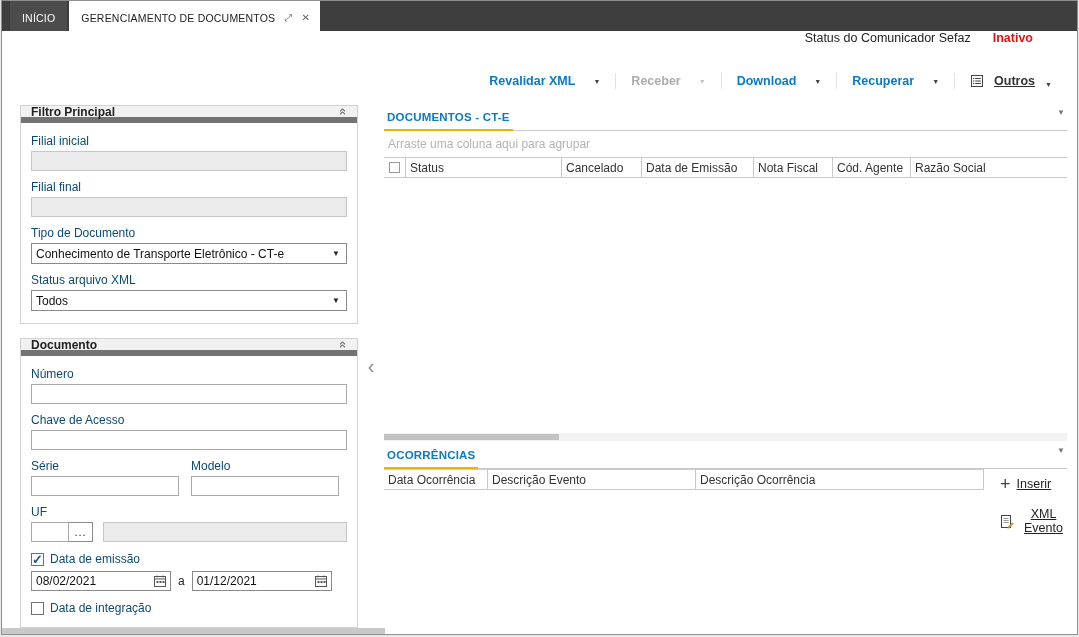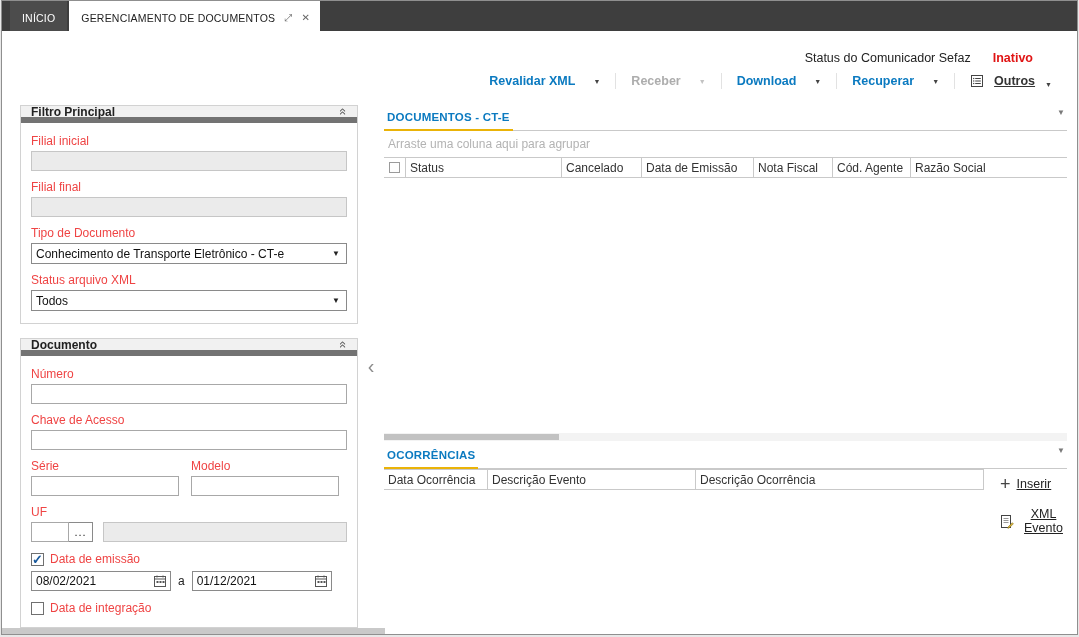--- a/index.html
+++ b/index.html
@@ -11,21 +11,21 @@
   }
 
   
   .titlebar { height:30px; background:#3e3e3e; display:flex; align-items:flex-end; padding-left:8px; }
   .tab { font-size:10.5px; padding:16px 12px 7px; cursor:pointer; letter-spacing:.2px; }
   .tab-inicio { background:#4c4c4c; color:#fff; margin-right:2px; }
   .tab-active { background:#fff; color:#222; display:flex; align-items:center; gap:9px; padding-right:10px; }
   .tab-ico { color:#666; font-size:10px; line-height:10px; }
 
   
-  .status-row { height:34px; display:flex; justify-content:flex-end; align-items:flex-end; gap:22px; padding-right:44px;margin-left:36px; }
+  .status-row { height:34px; display:flex; justify-content:flex-end; align-items:flex-start; gap:22px; padding-right:44px;margin-left:36px; }
   .status-label { font-size:12.5px; color:#222; }
   .status-value { font-size:12.5px; font-weight:bold; color:#e01414; }
 
   
   .toolbar { height:32px; display:flex; justify-content:flex-end; align-items:center; padding-right:10px; }
   .tb-item { display:flex; align-items:center; gap:18px; padding:0 15px; font-size:12.5px; font-weight:bold; color:#0b7ac0; cursor:pointer; white-space:nowrap; }
   .tb-item .caret { font-size:7px; color:#444; }
   .tb-item.disabled { color:#adadad; }
   .tb-item.disabled .caret { color:#c2c2c2; }
   .tb-item.neutral { color:#333; gap:10px;align-items:flex-end; }
@@ -38,21 +38,21 @@
   .collapse-col { width:26px; display:flex; align-items:center; justify-content:center; }
   .collapse-handle { font-size:20px; color:#8a8a8a; cursor:pointer; line-height:20px; }
   .main { flex:1; padding:8px 10px 0 0; display:flex; flex-direction:column; }
 
   
   .panel { border:1px solid #d2d2d2; background:#fff; margin-bottom:14px; }
   .panel-header { height:17px; background:#f1f1f1; border-bottom:6px solid #737373; display:flex; align-items:center; justify-content:space-between; padding:0 10px; cursor:pointer; }
   .panel-title { font-size:12px; font-weight:bold; color:#222; }
   .panel-collapse { display:inline-block; transform:rotate(90deg); font-size:13px; color:#555; }
   .panel-body { padding:2px 10px 12px; }
-  .field-label { display:block; font-size:12px; color:#ef4444; margin:9px 0 3px; }
+  .field-label { display:block; font-size:12px; color:#0c4a6e; margin:9px 0 3px; }
   .txt { width:100%; height:20px; border:1px solid #a8a8a8; background:#fff; font-size:12px; padding:0 4px; font-family:inherit; color:#111; }
   .txt.off { background:#ebebeb; border-color:#c6c6c6; color:#8a8a8a; }
   .select { height:21px; border:1px solid #8a8a8a; background:#fff; display:flex; align-items:center; justify-content:space-between; padding:0 6px 0 4px; cursor:pointer; }
   .select-value { font-size:12px; color:#111; white-space:nowrap; overflow:hidden; }
   .select-arrow { font-size:8px; color:#222; margin-left:6px; }
   .two-col { display:flex; gap:12px; }
   .two-col > div { width:148px; }
   .uf-line { display:flex; align-items:center; }
   .uf-combo { display:flex; }
   .uf-input { width:38px; }

